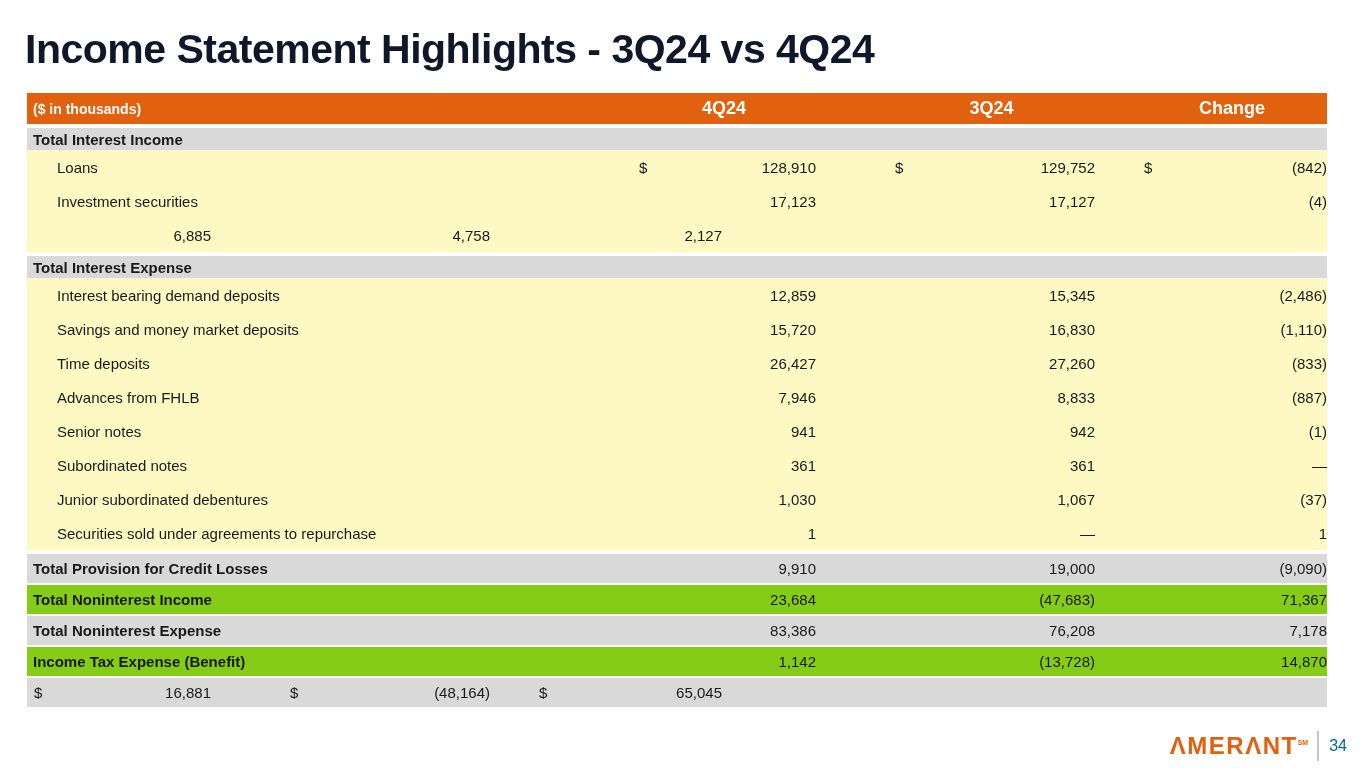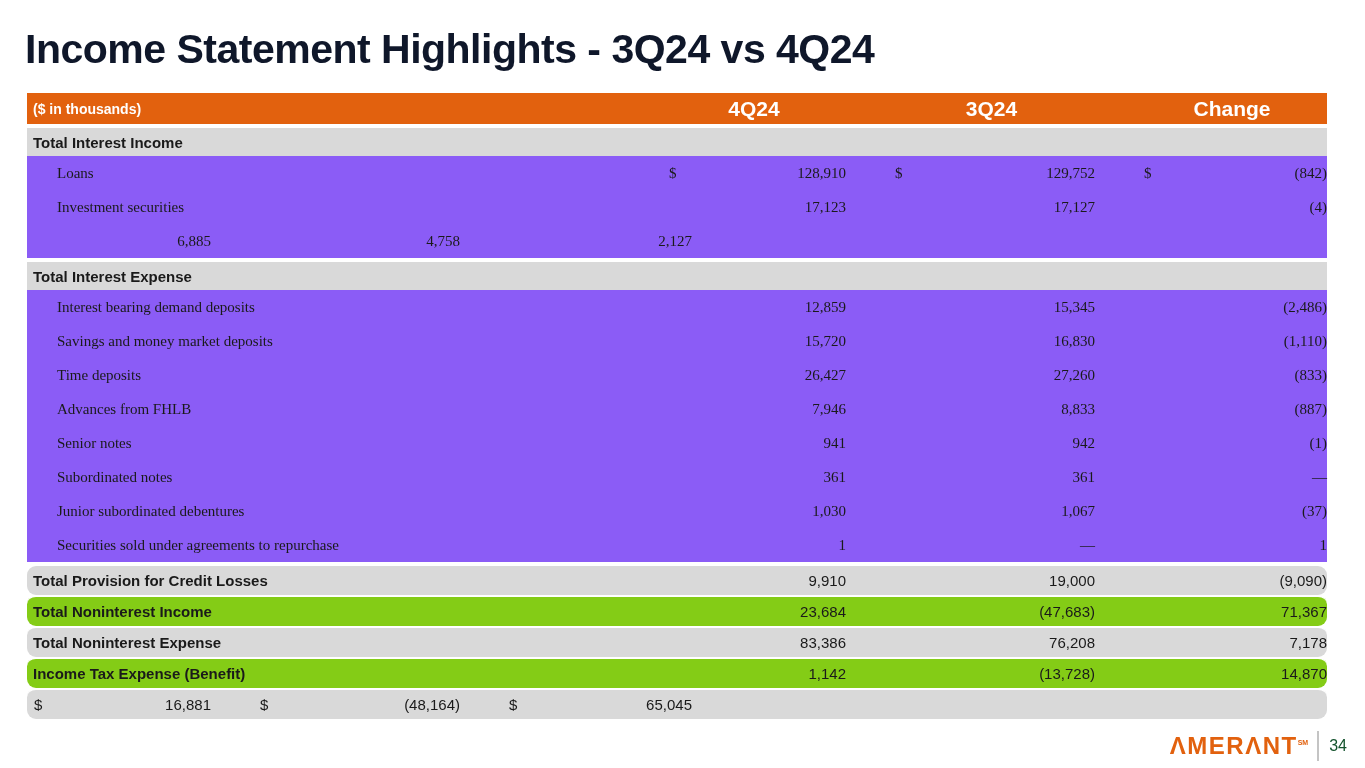--- a/index.html
+++ b/index.html
@@ -46,47 +46,47 @@
   .val {
     flex: 0 0 auto;
     display: flex;
     justify-content: space-between;
     align-items: center;
     box-sizing: border-box;
     padding-left: 7px;
     font-size: 15px;
   }
   .c1 { width: 184px; }
-  .c2 { width: 207px; margin-left: 42px; }
+  .c2 { width: 207px; margin-left: 72px; }
   .c3 { width: 190px; margin-left: 42px; }
   .num { text-align: right; }
 
   
   .thead {
     height: 31px;
     background: #e2610e;
     color: #ffffff;
   }
   .thead .label { font-size: 14px; font-weight: bold; }
-  .thead .val { justify-content: center; font-size: 21px; font-weight: bold; padding-left: 0; }
+  .thead .val { justify-content: center; font-size: 18px; font-weight: bold; padding-left: 0; }
 
   
   .row.section {
-    height: 28px;
+    height: 22px;
     background: #d9d9d9;
     margin-top: 4px;
   }
   .row.section .label { font-weight: bold; }
 
   
-  .row.item { height: 34px; background: #8b5cf6; font-family: Liberation Serif, serif; }
+  .row.item { height: 34px; background: #fef9c3; }
   .row.item .label { padding-left: 30px; }
 
   
-  .row.total { height: 29px; border-top: 2px solid #ffffff; border-radius: 9px; }
+  .row.total { height: 29px; border-top: 2px solid #ffffff; }
   .row.item + .row.total { margin-top: 4px; border-top: none; }
   .row.total .label { font-weight: bold; }
   .row.total.gray { background: #d9d9d9; }
   .row.total.white { background: #84cc16; }
 
   
   .footer {
     position: absolute;
     right: 18px;
     bottom: 7px;
@@ -100,21 +100,21 @@
     letter-spacing: 1.5px;
     line-height: 1;
   }
   .logo sup { font-size: 7px; letter-spacing: 0; vertical-align: super; }
   .footer-divider {
     width: 2px;
     height: 30px;
     background: #c4c4c4;
     margin: 0 10px 0 9px;
   }
-  .page-num { font-size: 16px; color: #14532d; }
+  .page-num { font-size: 16px; color: #0369a1; }
 </style>
 </head>
 <body>
 
 <div class="slide">
 
   <h1 class="title">Income Statement Highlights - 3Q24 vs 4Q24</h1>
 
   <div class="fin-table">
     <div class="row thead">

